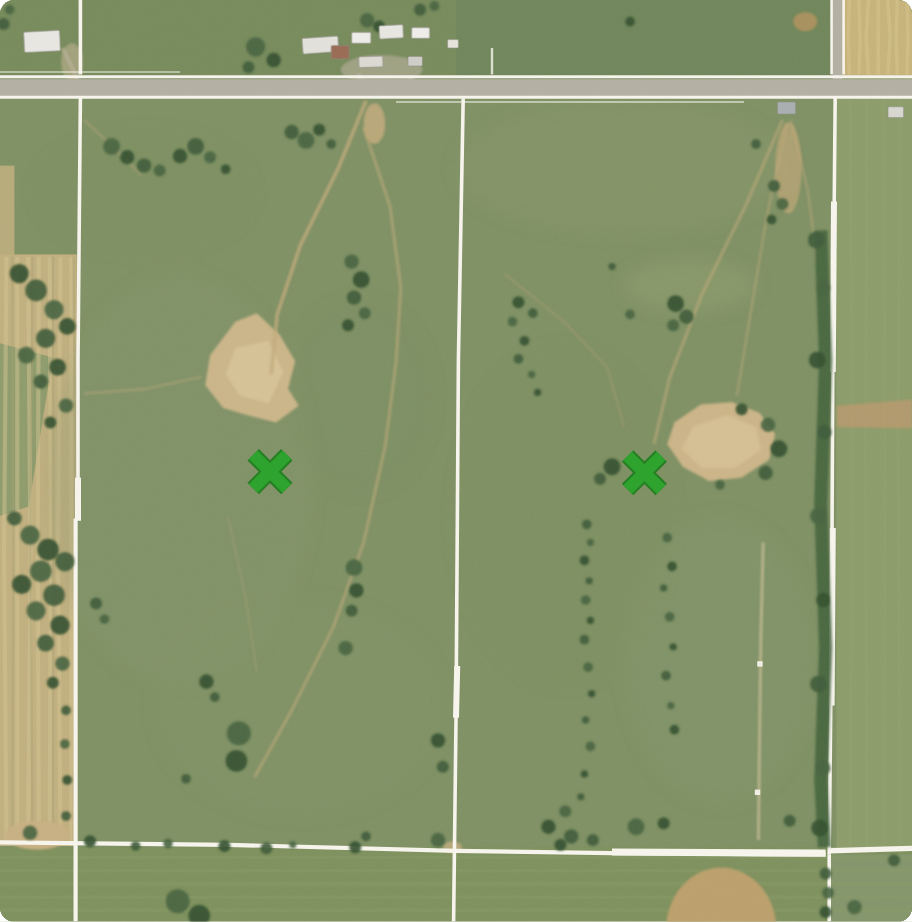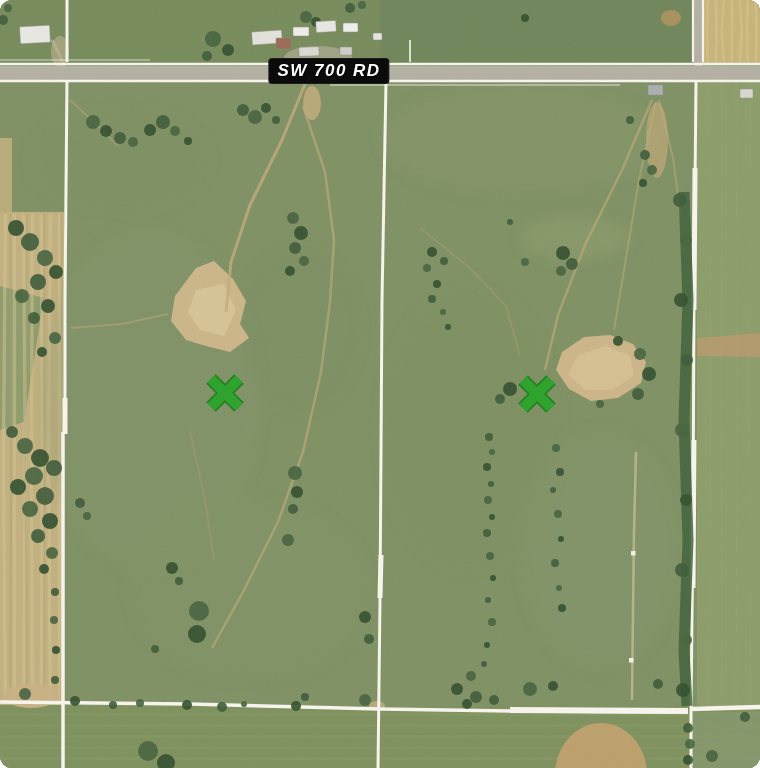--- a/index.html
+++ b/index.html
@@ -328,15 +328,14 @@
           <g transform="translate(225 393)">
             <path d="M-14,-14 L14,14 M-14,14 L14,-14" stroke="#1d7d1d" stroke-width="13.5" fill="none" opacity="0.9"></path>
             <path d="M-14,-14 L14,14 M-14,14 L14,-14" stroke="#2ea32e" stroke-width="10" fill="none"></path>
           </g>
           <g transform="translate(537 394)">
             <path d="M-14,-14 L14,14 M-14,14 L14,-14" stroke="#1d7d1d" stroke-width="13.5" fill="none" opacity="0.9"></path>
             <path d="M-14,-14 L14,14 M-14,14 L14,-14" stroke="#2ea32e" stroke-width="10" fill="none"></path>
           </g>
         </g>
       </svg>
-    <div class="road-label" id="road-label" style="left: 329px; top: 71px; background: rgb(11, 11, 11); color: rgb(255, 255, 255);">SW 700 RD</div>
   </div>
 </div>
 
 </body></html>

